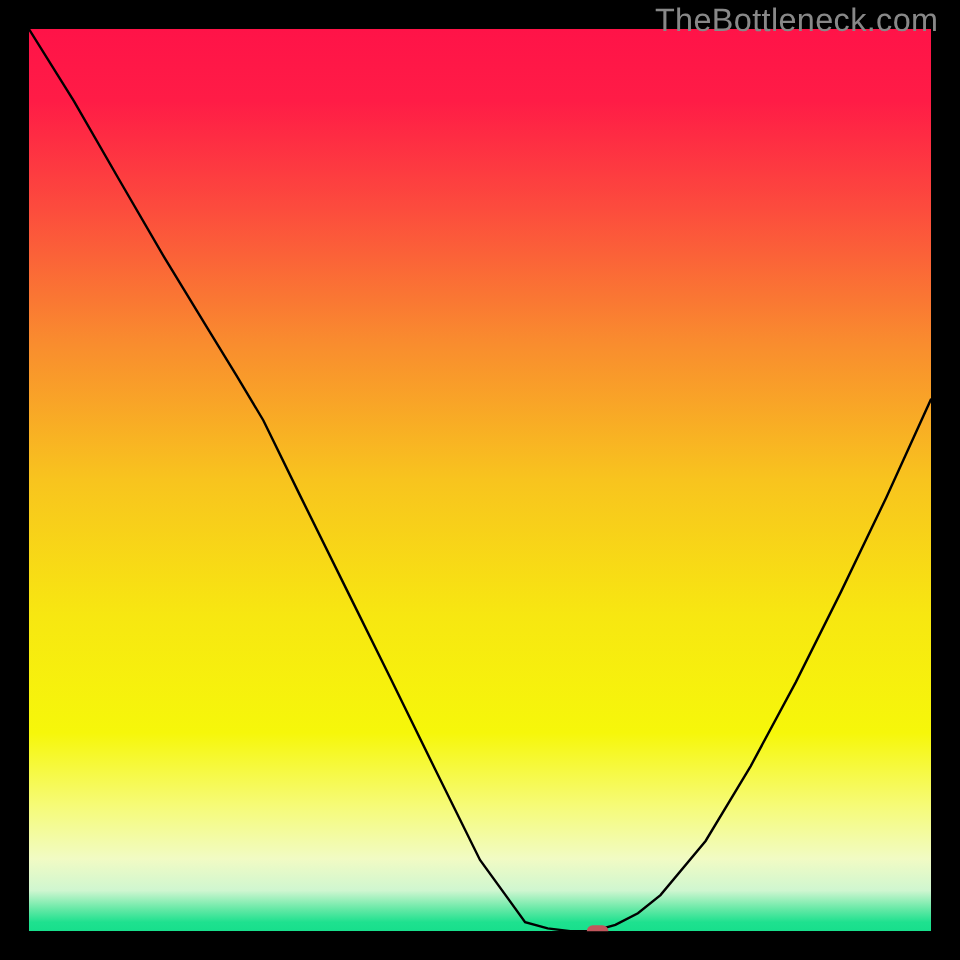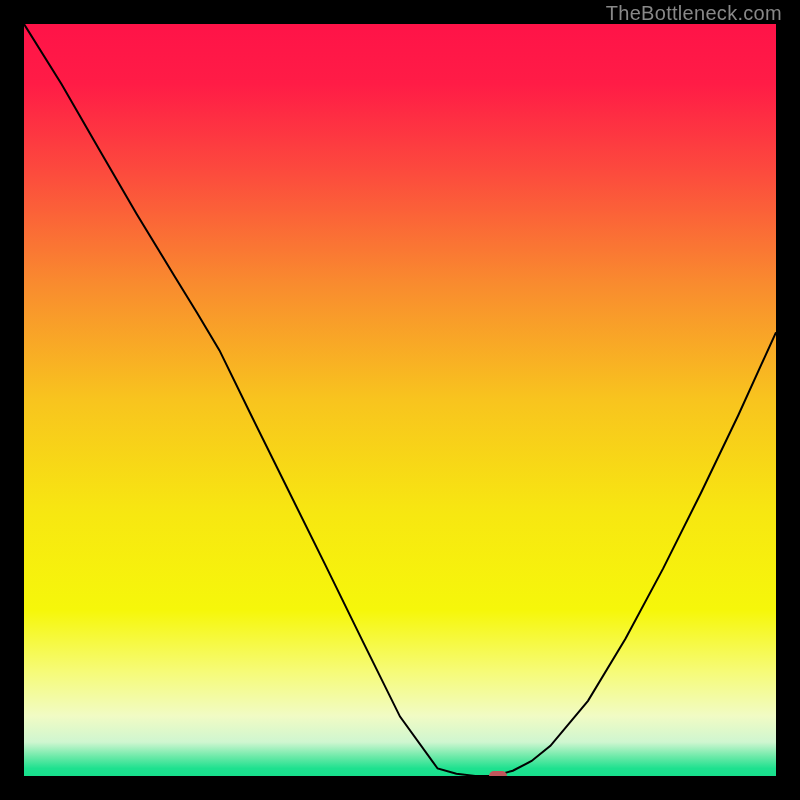--- a/index.html
+++ b/index.html
@@ -15,21 +15,21 @@
     width: 800px;
     height: 800px;
     background: #000;
   }
   .watermark {
     position: absolute;
     top: 2px;
     right: 18px;
     color: #888;
     font-family: Arial, Helvetica, sans-serif;
-    font-size: 20px;
+    font-size: 27px;
     letter-spacing: 0.3px;
     z-index: 20;
   }
   .plot-area {
     position: absolute;
     left: 24px;
     top: 24px;
     width: 752px;
     height: 752px;
     overflow: hidden;

